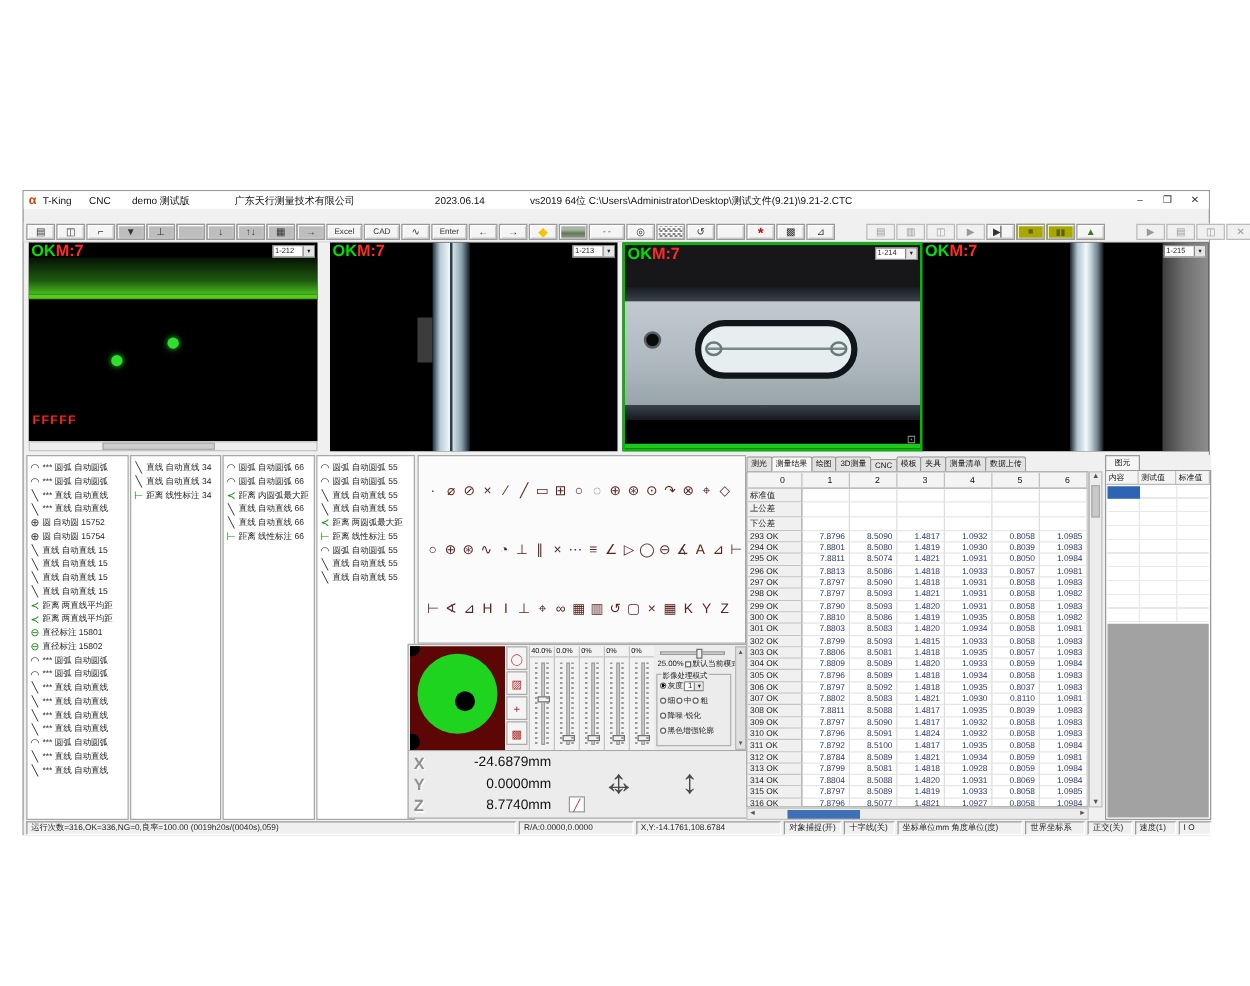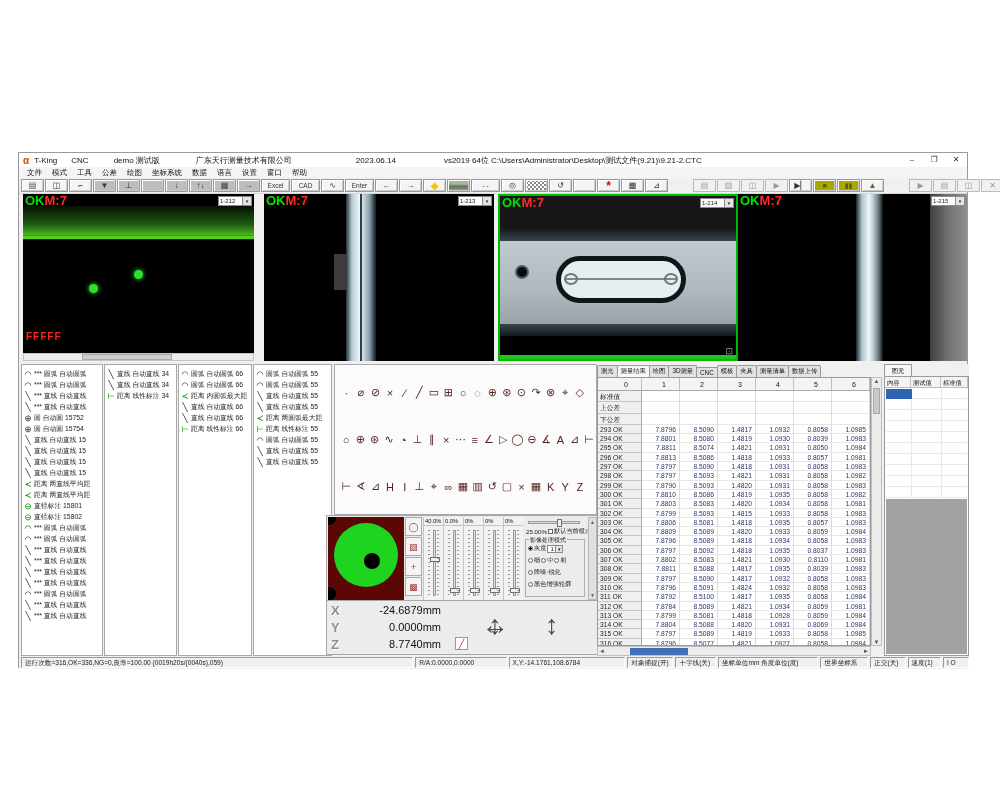--- a/index.html
+++ b/index.html
@@ -1,21 +1,21 @@
 <!DOCTYPE html>
 <html><head>
 <meta charset="utf-8">
 <style>
 *{box-sizing:border-box;margin:0;padding:0}
 body{width:1000px;height:789px;background:#fff;position:relative;font-family:"Liberation Sans",sans-serif;color:#111}
 #app{position:absolute;left:18px;top:152px;width:950px;height:516px;background:#f0f0f0;border:1px solid #9a9a9a;font-size:8px}
 
 .titlebar{position:absolute;left:0;top:0;width:100%;height:14px;background:#fff;display:flex;align-items:center;font-size:8px;white-space:nowrap}
 .appicon{color:#cc4400;font-weight:bold;font-size:10px;margin-left:4px}
-.t-app{margin-left:5px}.t-cnc{margin-left:14px}.t-user{margin-left:25px}.t-co{margin-left:36px}.t-date{margin-left:64px}.t-path{margin-left:48px}
+.t-app{margin-left:5px}.t-cnc{margin-left:14px}.t-user{margin-left:17px}.t-co{margin-left:36px}.t-date{margin-left:64px}.t-path{margin-left:36px}
 .wctl{margin-left:auto;display:flex}
 .wbtn{width:22px;height:13px;text-align:center;line-height:12px;font-size:8px;color:#333}
 
 .menubar{position:absolute;left:0;top:14px;width:100%;height:11px;display:flex;align-items:center;padding-left:3px;font-size:7.5px;background:#f4f4f4}
 .menu-item{padding:0 5px}
 
 .toolbar{position:absolute;left:0;top:25px;width:100%;height:16px;display:flex;align-items:center;padding-left:2px;gap:1px;background:#f0f0f0;border-bottom:1px solid #d8d8d8}
 .tbtn{height:13px;min-width:23px;border:1px solid #999;background:#f4f4f4;box-shadow:inset 1px 1px #fff,inset -1px -1px #c9c9c9;font-size:8px;display:flex;align-items:center;justify-content:center;color:#333}
 .tbtn.lbl{min-width:29px;font-size:6.5px}
 .tbtn.dark{background:#bdbdbd}
@@ -155,33 +155,20 @@
     <span class="t-co">广东天行测量技术有限公司</span>
     <span class="t-date">2023.06.14</span>
     <span class="t-path">vs2019 64位  C:\Users\Administrator\Desktop\测试文件(9.21)\9.21-2.CTC</span>
     <span class="wctl">
       <span class="wbtn">–</span>
       <span class="wbtn">❐</span>
       <span class="wbtn">✕</span>
     </span>
   </div>
 
-  <div class="menubar">
-      <span class="menu-item">文件</span>
-      <span class="menu-item">模式</span>
-      <span class="menu-item">工具</span>
-      <span class="menu-item">公差</span>
-      <span class="menu-item">绘图</span>
-      <span class="menu-item">坐标系统</span>
-      <span class="menu-item">数据</span>
-      <span class="menu-item">语言</span>
-      <span class="menu-item">设置</span>
-      <span class="menu-item">窗口</span>
-      <span class="menu-item">帮助</span>
-    </div>
   <div class="toolbar">
       <div class="tbtn ">▤</div>
       <div class="tbtn ">◫</div>
       <div class="tbtn ">⌐</div>
       <div class="tbtn dark">▼</div>
       <div class="tbtn dark">⊥</div>
       <div class="tbtn dark"></div>
       <div class="tbtn dark">↓</div>
       <div class="tbtn dark">↑↓</div>
       <div class="tbtn dark">▦</div>

